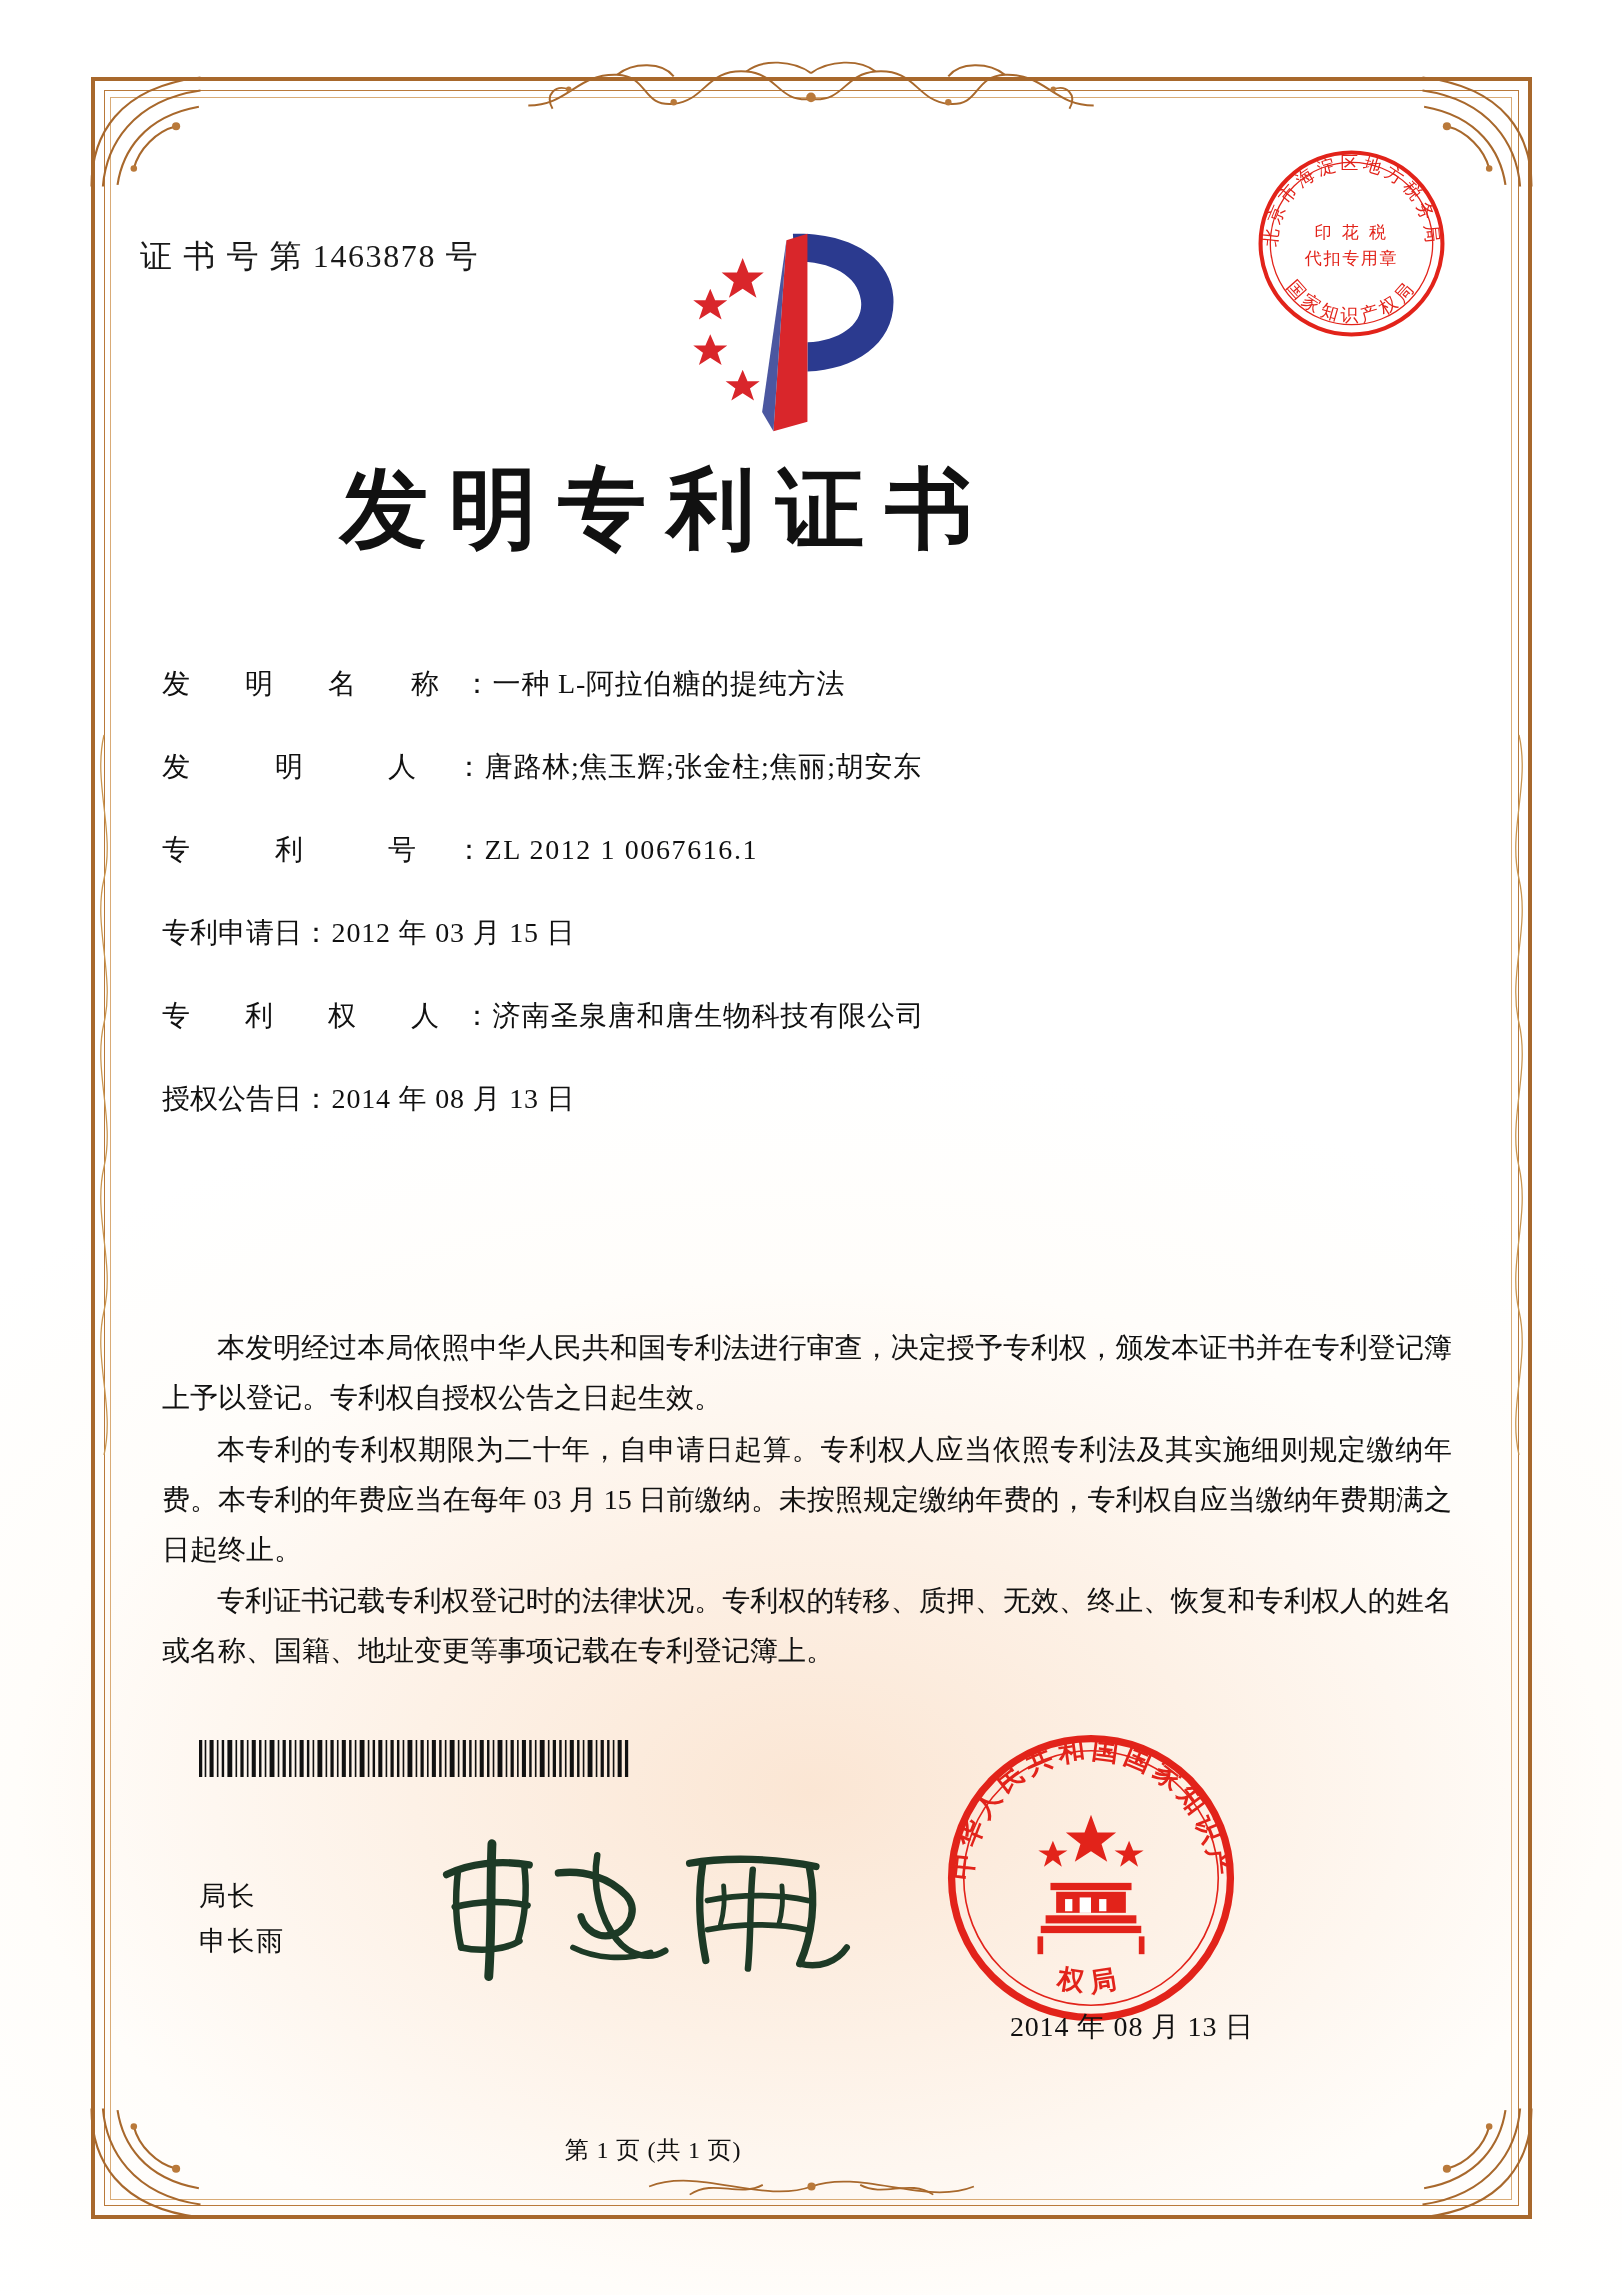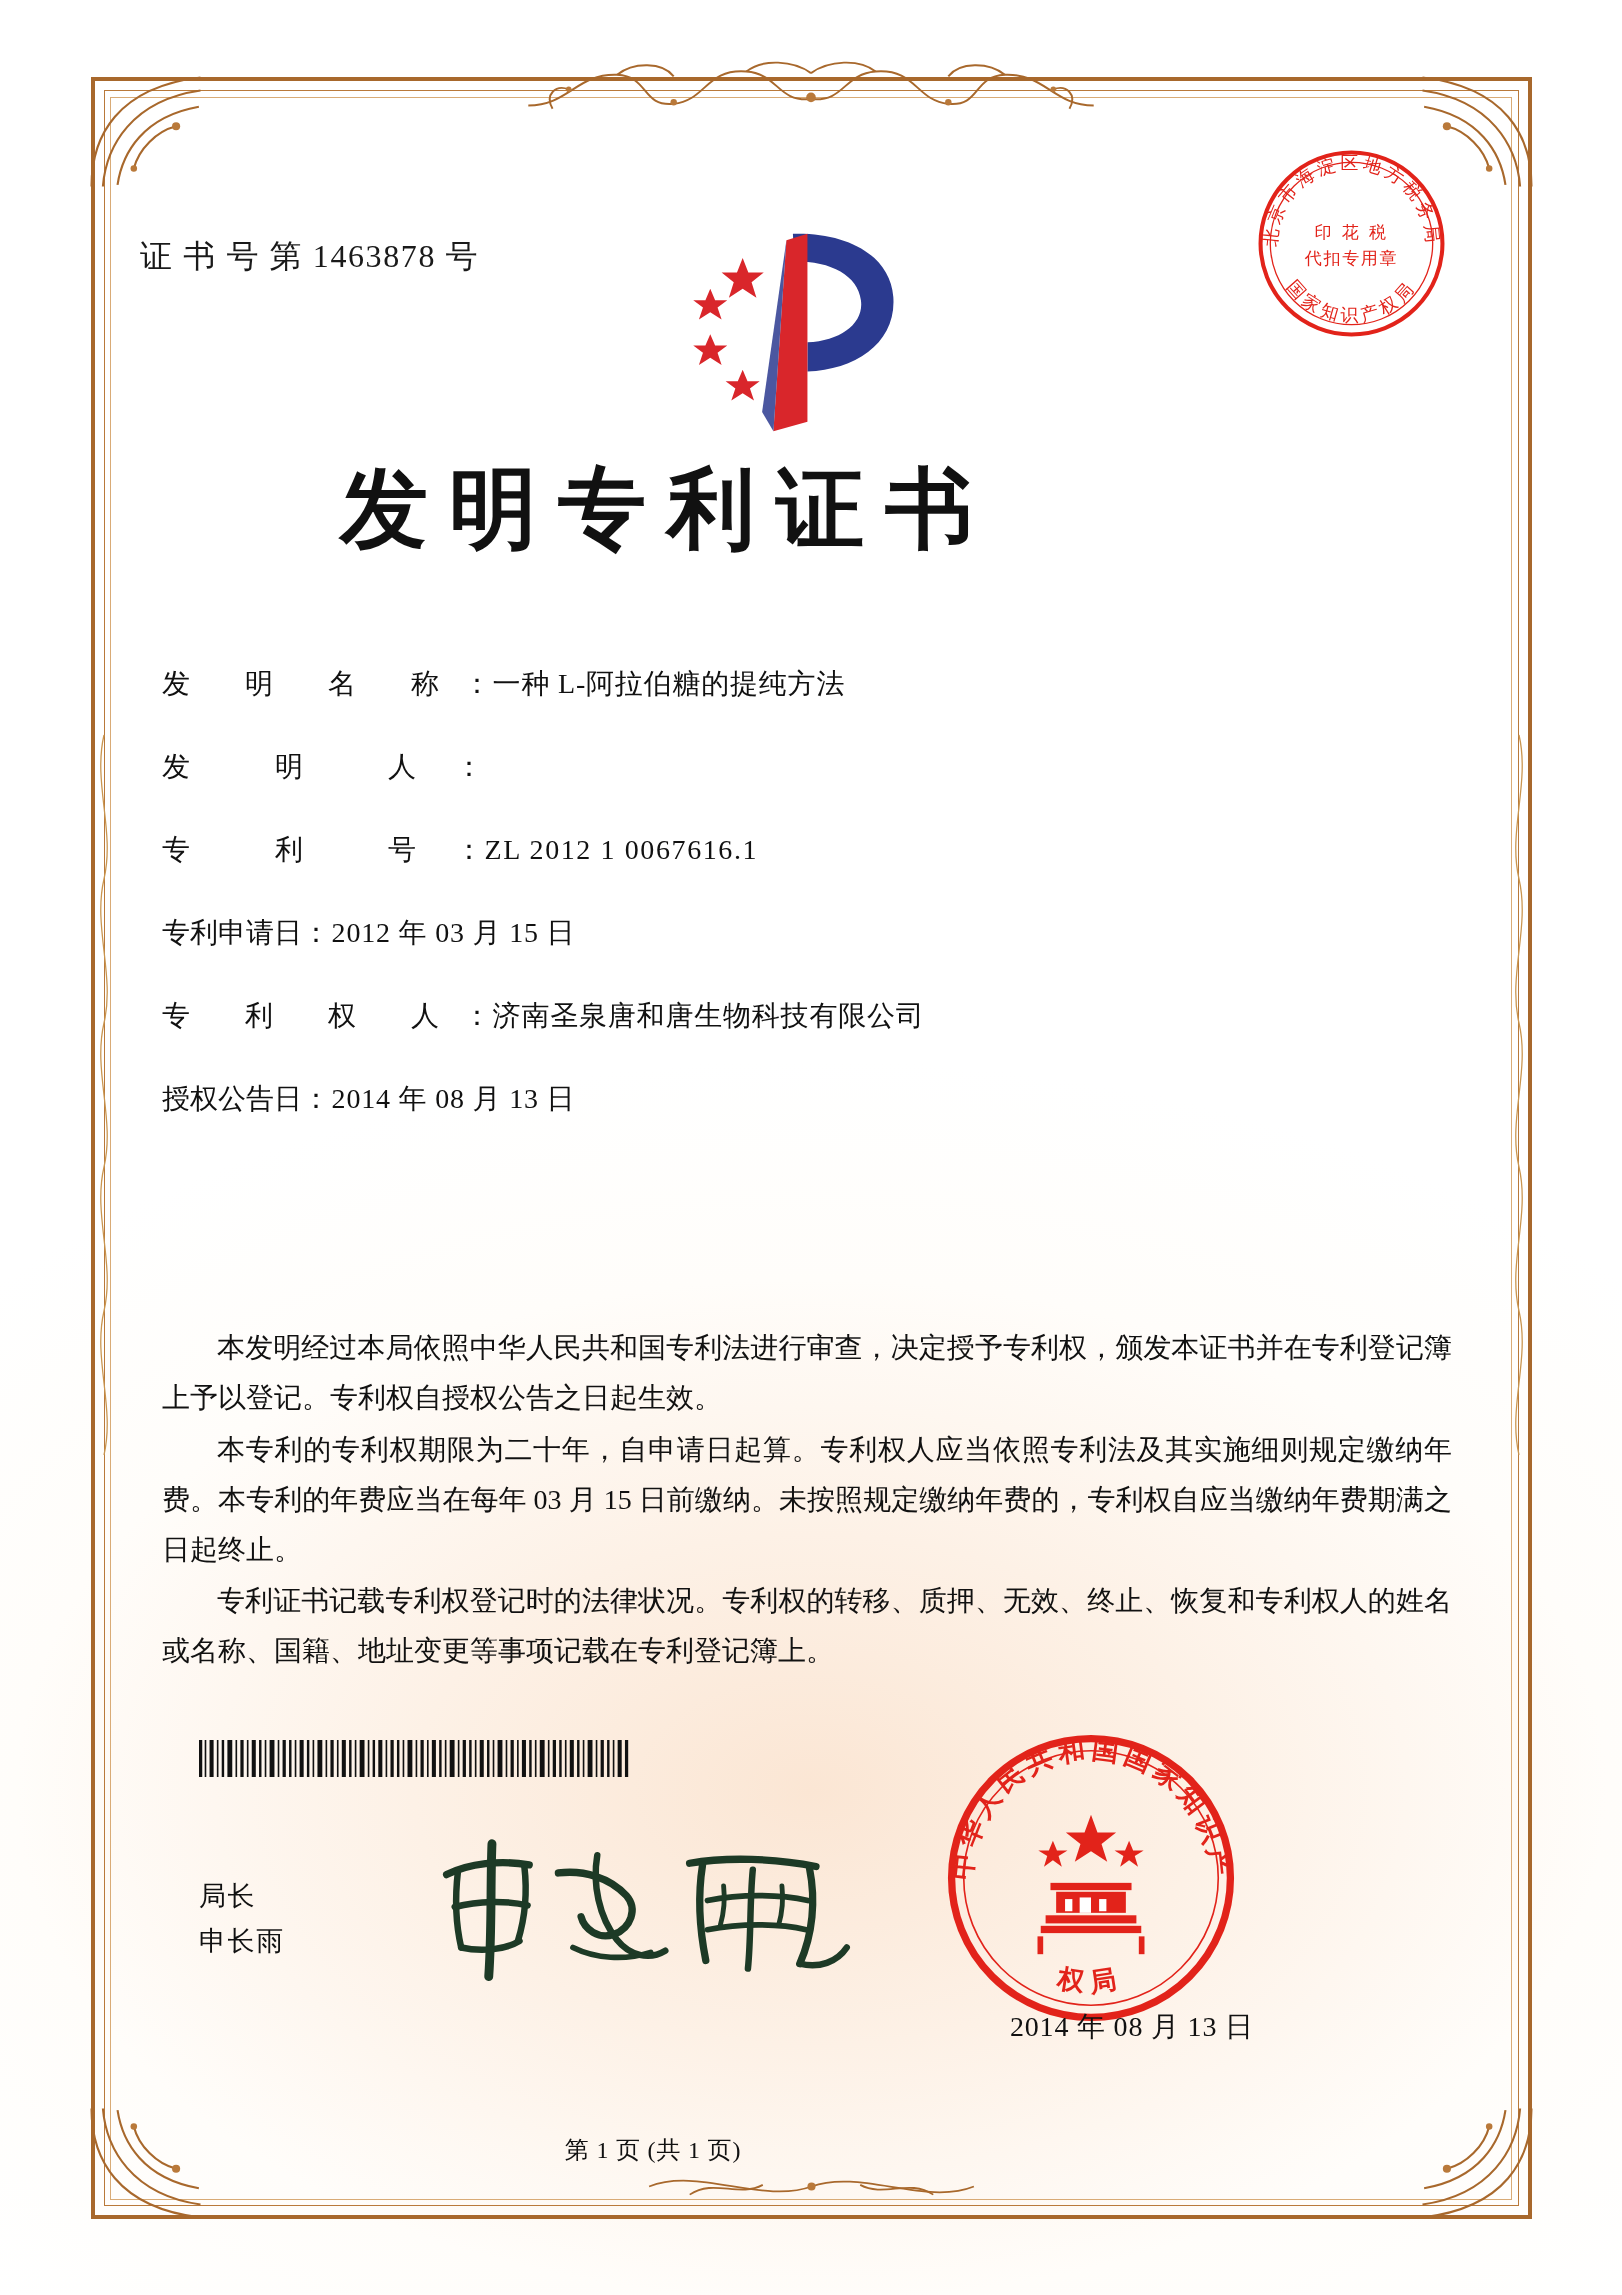--- a/index.html
+++ b/index.html
@@ -378,20 +378,21 @@
 
     <div class="field-row">
       <span class="field-label spaced-3">发 明 名 称</span>
       <span>：</span>
       <span class="field-value">一种 L-阿拉伯糖的提纯方法</span>
     </div>
 
     <div class="field-row">
       <span class="field-label spaced-5">发    明    人</span>
       <span>：</span>
+      <span class="field-value">唐路林;焦玉辉;张金柱;焦丽;胡安东</span>
     </div>
 
     <div class="field-row">
       <span class="field-label spaced-5">专    利    号</span>
       <span>：</span>
       <span class="field-value mono-sp">ZL 2012 1 0067616.1</span>
     </div>
 
     <div class="field-row">
       <span class="field-label">专利申请日</span>

